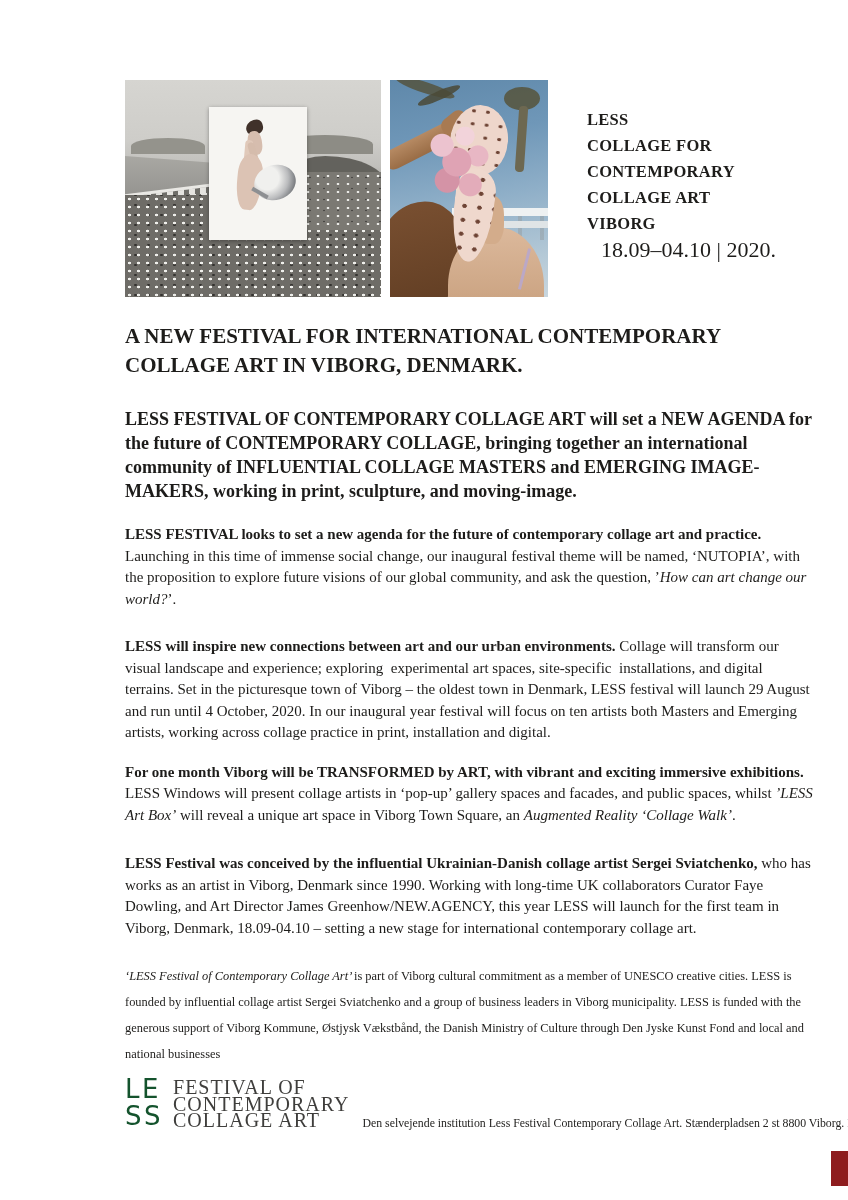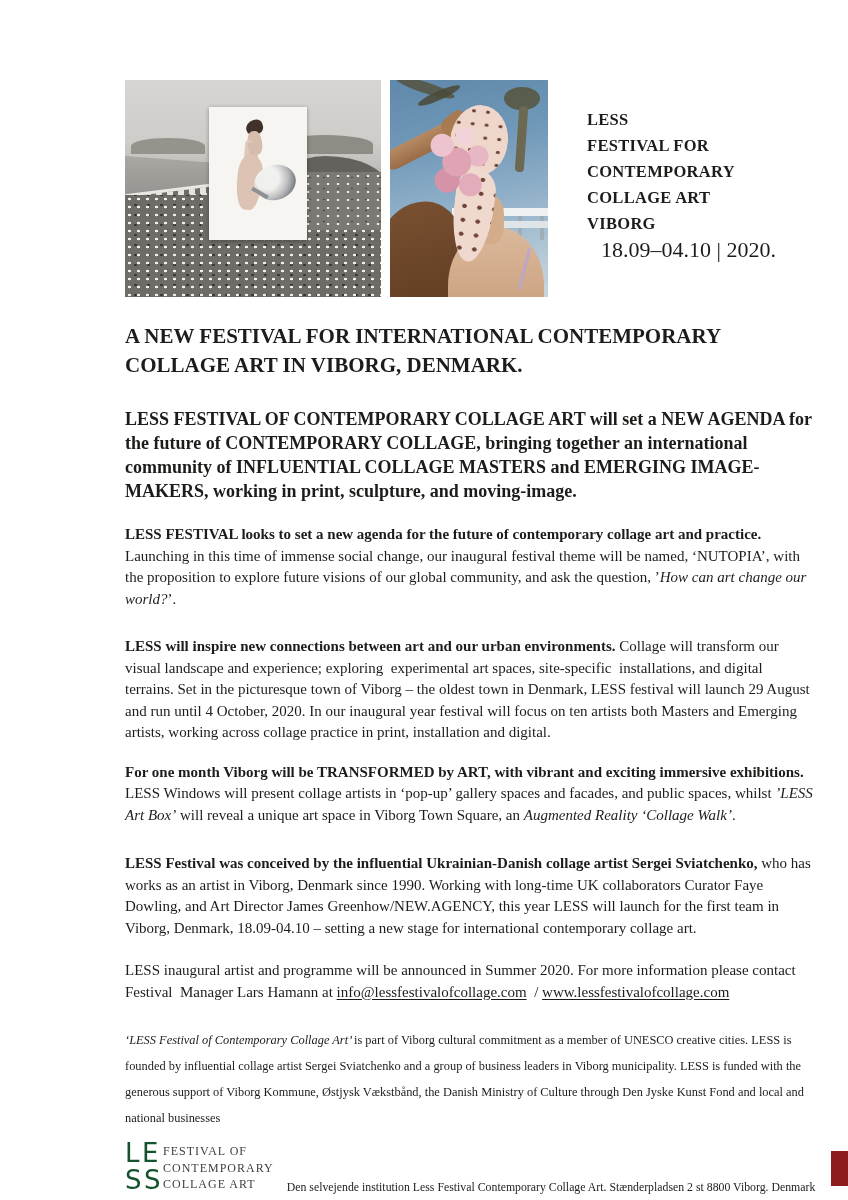--- a/index.html
+++ b/index.html
@@ -94,21 +94,21 @@
   .seg-b{font-weight:700;}
   .seg-i{font-style:italic;}
   a.seg-link{color:inherit;text-decoration:underline;text-underline-offset:2px;}
 
   
   .fineprint{width:706px;margin:24px 0 0 81px;font-size:12.4px;line-height:26px;white-space:pre-wrap;}
 
   
   .footer{display:flex;align-items:flex-start;margin:9px 0 0 81px;}
   .logo{font-family:"DejaVu Sans","Liberation Sans",sans-serif;font-size:26px;line-height:27px;letter-spacing:2.5px;color:#14532d;}
-  .caption{padding-top:3px;font-size:12px;line-height:16.5px;letter-spacing:1px;color:#3f3e3c;}
+  .caption{margin-left:10px;padding-top:3px;font-size:20px;line-height:16.5px;letter-spacing:1px;color:#3f3e3c;}
   .address{margin-left:13px;margin-top:40px;font-size:11.8px;color:#242321;}
 </style>
 </head>
 <body>
 
 <div class="page">
 
   <div class="corner-sq corner-top" style="background: rgb(142, 28, 30);"></div>
   <div class="corner-sq corner-bottom" style="background: rgb(142, 28, 30);"></div>
 
@@ -147,36 +147,35 @@
       <div class="c-strap"></div>
       <div class="c-arm"></div>
       <div class="c-hand"></div>
       <div class="c-scarf"></div>
       <div class="c-tail"></div>
       <div class="c-flowers"></div>
     </div>
 
     <div class="title-block">
       <div class="title-line">LESS</div>
-      <div class="title-line">FESTIVAL FOR</div>
+      <div class="title-line">COLLAGE FOR</div>
       <div class="title-line">CONTEMPORARY</div>
       <div class="title-line">COLLAGE ART</div>
       <div class="title-line">VIBORG</div>
       <div class="title-date">18.09–04.10 | 2020.</div>
     </div>
   </header>
 
   <main class="copy">
       <p class="v-lead"><span class="seg-b">A NEW FESTIVAL FOR INTERNATIONAL CONTEMPORARY COLLAGE ART IN VIBORG, DENMARK.</span></p>
       <p class="v-lead2"><span class="seg-b">LESS FESTIVAL OF CONTEMPORARY COLLAGE ART will set a NEW AGENDA for the future of CONTEMPORARY COLLAGE, bringing together an international community of INFLUENTIAL COLLAGE MASTERS and EMERGING IMAGE-MAKERS, working in print, sculpture, and moving-image.</span></p>
       <p><span class="seg-b">LESS FESTIVAL looks to set a new agenda for the future of contemporary collage art and practice.</span><span class="seg-r"> Launching in this time of immense social change, our inaugural festival theme will be named, ‘NUTOPIA’, with the proposition to explore future visions of our global community, and ask the question, ’</span><span class="seg-i">How can art change our world?</span><span class="seg-r">’.</span></p>
       <p><span class="seg-b">LESS will inspire new connections between art and our urban environments.</span><span class="seg-r"> Collage will transform our visual landscape and experience; exploring  experimental art spaces, site-specific  installations, and digital terrains. Set in the picturesque town of Viborg – the oldest town in Denmark, LESS festival will launch 29 August  and run until 4 October, 2020. In our inaugural year festival will focus on ten artists both Masters and Emerging artists, working across collage practice in print, installation and digital.</span></p>
       <p><span class="seg-b">For one month Viborg will be TRANSFORMED by ART, with vibrant and exciting immersive exhibitions.</span><span class="seg-r"> LESS Windows will present collage artists in ‘pop-up’ gallery spaces and facades, and public spaces, whilst </span><span class="seg-i">’LESS Art Box’</span><span class="seg-r"> will reveal a unique art space in Viborg Town Square, an </span><span class="seg-i">Augmented Reality ‘Collage Walk’</span><span class="seg-r">.</span></p>
       <p><span class="seg-b">LESS Festival was conceived by the influential Ukrainian-Danish collage artist Sergei Sviatchenko,</span><span class="seg-r"> who has works as an artist in Viborg, Denmark since 1990. Working with long-time UK collaborators Curator Faye Dowling, and Art Director James Greenhow/NEW.AGENCY, this year LESS will launch for the first team in Viborg, Denmark, 18.09-04.10 – setting a new stage for international contemporary collage art.</span></p>
-      <p><span class="seg-r">LESS inaugural artist and programme will be announced in Summer 2020. For more information please contact Festival  Manager Lars Hamann at </span><a href="#" class="seg-link">info@lessfestivalofcollage.com</a><span class="seg-r">  / </span><a href="#" class="seg-link">www.lessfestivalofcollage.com</a></p>
     </main>
 
   <section class="fineprint"><span class="seg-i">‘LESS Festival of Contemporary Collage Art’ </span><span class="seg-r">is part of Viborg cultural commitment as a member of UNESCO creative cities. LESS is founded by influential collage artist Sergei Sviatchenko and a group of business leaders in Viborg municipality. LESS is funded with the generous support of Viborg Kommune, Østjysk Vækstbånd, the Danish Ministry of Culture through Den Jyske Kunst Fond and local and national businesses</span></section>
 
   <footer class="footer">
     <div class="logo">
       <div class="logo-line">LE</div>
       <div class="logo-line">SS</div>
     </div>
     <div class="caption">

